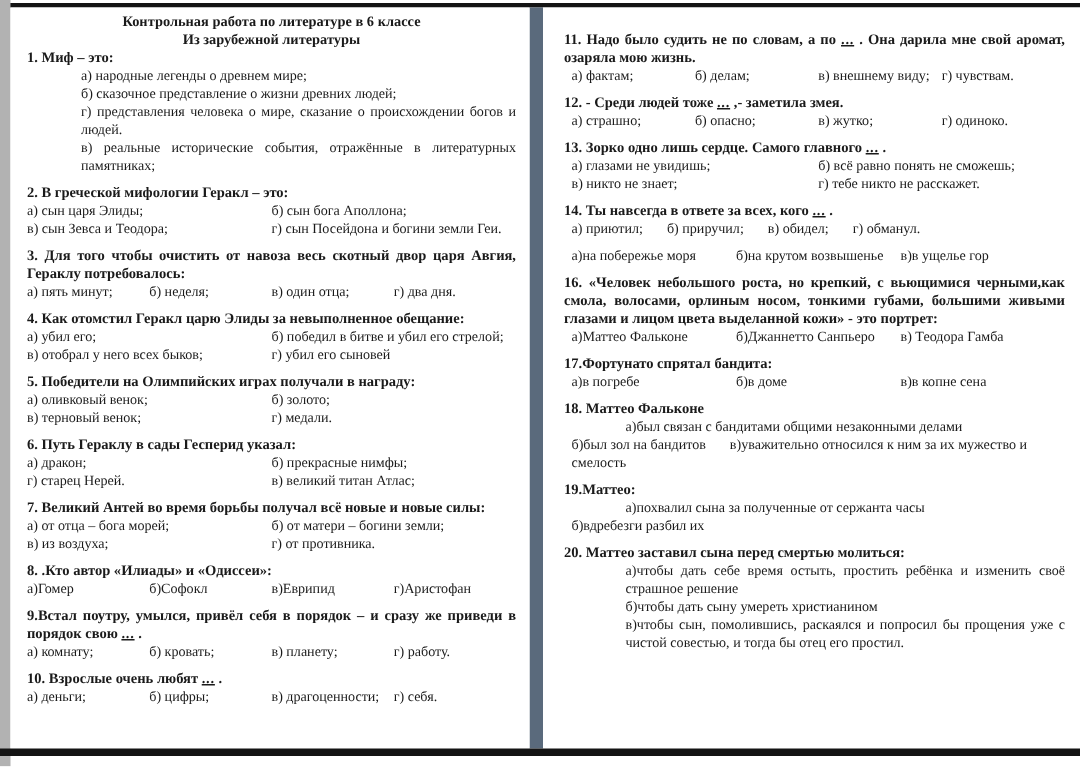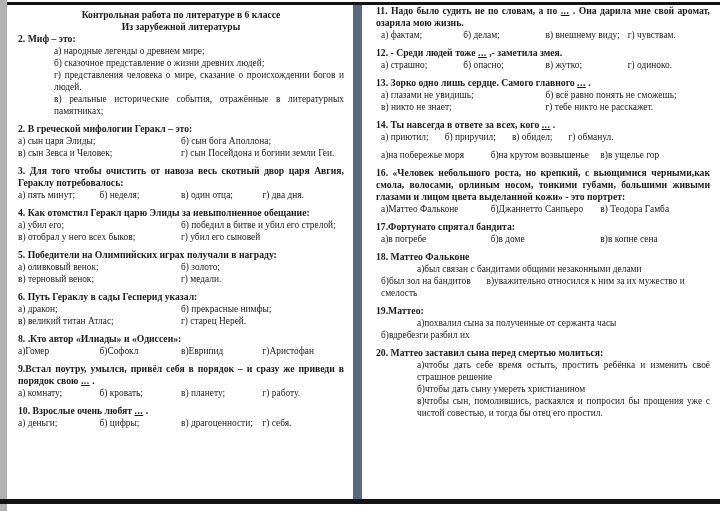--- a/index.html
+++ b/index.html
@@ -12,21 +12,21 @@
     background:var(--c-page);
     font-family:"Liberation Serif","DejaVu Serif",serif;
     color:var(--c-text);
   }
   .edge-strip{position:absolute;left:0;top:0;width:7px;height:511px;background:var(--c-strip);}
   .bar-top{position:absolute;left:0;top:2px;width:720px;height:3px;background:var(--c-bar);}
   .bar-bottom{position:absolute;left:0;top:499px;width:720px;height:5px;background:var(--c-bar);}
   .divider{position:absolute;left:353px;top:5px;width:9px;height:494px;background:var(--c-divider);}
   .page{position:absolute;top:5px;bottom:12px;background:var(--c-page);overflow:hidden;}
   .page-left{left:7px;width:346px;padding:4px 9px 0 11px;box-sizing:border-box;}
-  .page-right{left:362px;width:358px;padding:0 10px 0 14px;box-sizing:border-box;}
+  .page-right{left:362px;width:358px;padding:16px 10px 0 14px;box-sizing:border-box;}
   .doc-title{font-weight:bold;text-align:center;font-size:9.6px;line-height:12px;}
   .question{margin-top:6px;}
   .question:first-child{margin-top:0;}
   .stem{font-weight:bold;font-size:9.7px;line-height:12px;text-align:justify;}
   .opt-line{display:flex;font-size:9.4px;line-height:12px;}
   .opt-line .opt-item{flex:1 1 0;padding-right:4px;}
   .opt-line.single{display:block;margin-left:36px;}
   .opt-line.single .opt-item{display:block;text-align:justify;padding-right:0;}
   .opt-line.packed{display:block;}
   .opt-line.packed .opt-item{display:inline;margin-right:16px;padding-right:0;}
@@ -39,42 +39,42 @@
 <div id="canvas">
   <div class="bar-top"></div>
   <div class="edge-strip"></div>
   <div class="divider"></div>
 
   <div class="page page-left">
     <div class="doc-title">Контрольная работа по литературе в 6 классе</div>
     <div class="doc-title">Из зарубежной литературы</div>
     <div id="left-questions">
         <div class="question">
-          <div class="stem">2. Миф – это:</div>
+          <div class="stem">1. Миф – это:</div>
           <div class="opt-line single">
             <span class="opt-item">а) народные легенды о древнем мире;</span>
           </div>
           <div class="opt-line single">
             <span class="opt-item">б) сказочное представление о жизни древних людей;</span>
           </div>
           <div class="opt-line single">
             <span class="opt-item">г) представления человека о мире, сказание о происхождении богов и людей.</span>
           </div>
           <div class="opt-line single">
             <span class="opt-item">в) реальные исторические события, отражённые в литературных памятниках;</span>
           </div>
         </div>
         <div class="question">
           <div class="stem">2. В греческой мифологии Геракл – это:</div>
           <div class="opt-line">
             <span class="opt-item">а) сын царя Элиды;</span>
             <span class="opt-item">б) сын бога Аполлона;</span>
           </div>
           <div class="opt-line">
-            <span class="opt-item">в) сын Зевса и Человек;</span>
+            <span class="opt-item">в) сын Зевса и Теодора;</span>
             <span class="opt-item">г) сын Посейдона и богини земли Геи.</span>
           </div>
         </div>
         <div class="question">
           <div class="stem">3. Для того чтобы очистить от навоза весь скотный двор царя Авгия, Гераклу потребовалось:</div>
           <div class="opt-line">
             <span class="opt-item">а) пять минут;</span>
             <span class="opt-item">б) неделя;</span>
             <span class="opt-item">в) один отца;</span>
             <span class="opt-item">г) два дня.</span>
@@ -102,22 +102,33 @@
             <span class="opt-item">г) медали.</span>
           </div>
         </div>
         <div class="question">
           <div class="stem">6. Путь Гераклу в сады Гесперид указал:</div>
           <div class="opt-line">
             <span class="opt-item">а) дракон;</span>
             <span class="opt-item">б) прекрасные нимфы;</span>
           </div>
           <div class="opt-line">
+            <span class="opt-item">г) старец Нерей.</span>
             <span class="opt-item">в) великий титан Атлас;</span>
-            <span class="opt-item">г) старец Нерей.</span>
+          </div>
+        </div>
+        <div class="question">
+          <div class="stem">7. Великий Антей во время борьбы получал всё новые и новые силы:</div>
+          <div class="opt-line">
+            <span class="opt-item">а) от отца – бога морей;</span>
+            <span class="opt-item">б) от матери – богини земли;</span>
+          </div>
+          <div class="opt-line">
+            <span class="opt-item">в) из воздуха;</span>
+            <span class="opt-item">г) от противника.</span>
           </div>
         </div>
         <div class="question">
           <div class="stem">8. .Кто автор «Илиады» и «Одиссеи»:</div>
           <div class="opt-line">
             <span class="opt-item">а)Гомер</span>
             <span class="opt-item">б)Софокл</span>
             <span class="opt-item">в)Еврипид</span>
             <span class="opt-item">г)Аристофан</span>
           </div>

